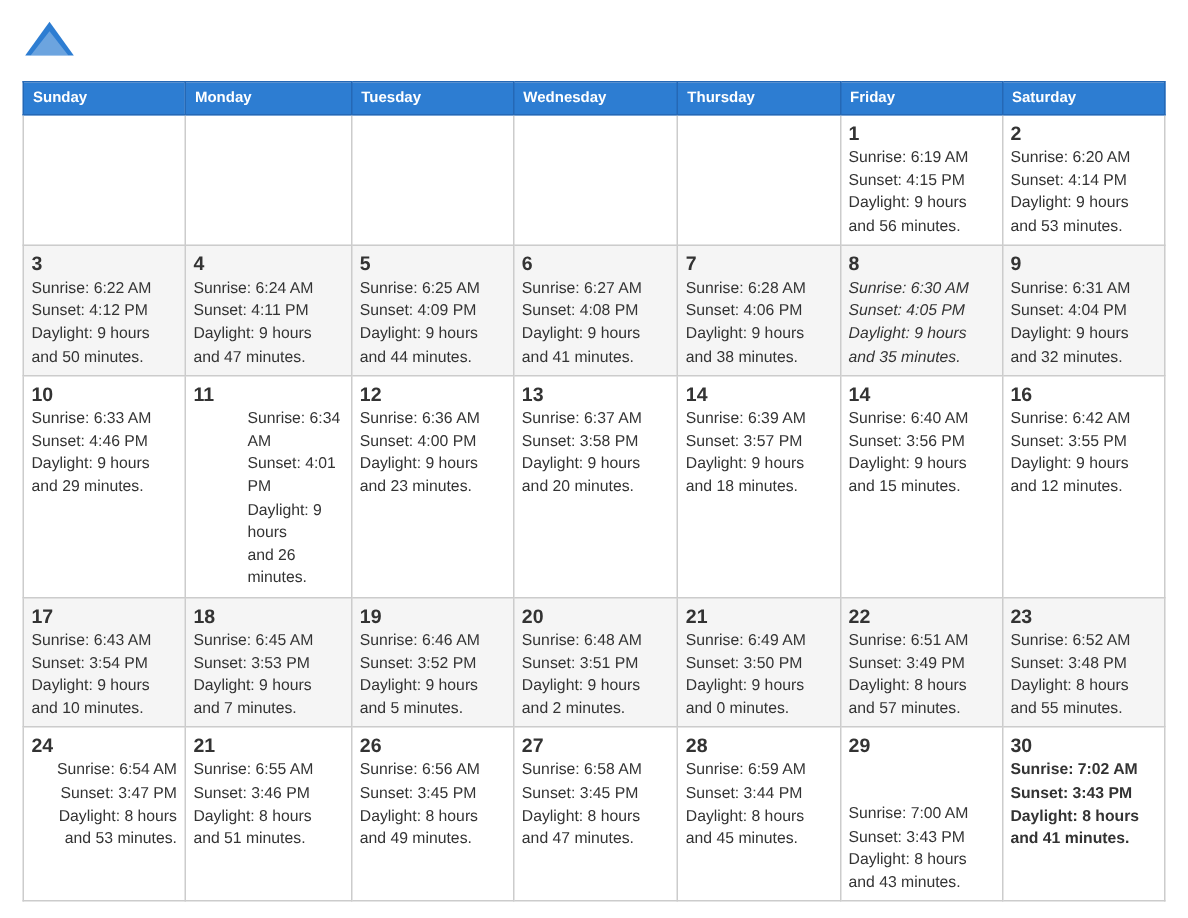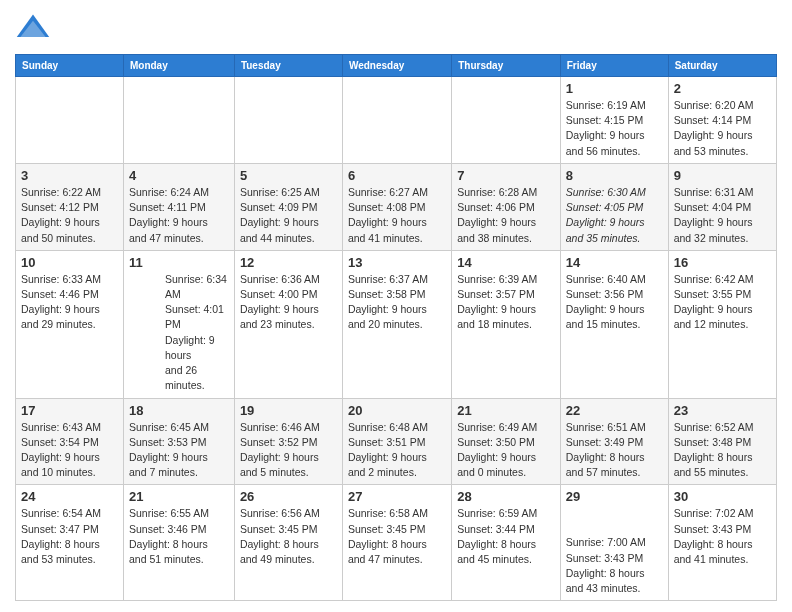--- a/index.html
+++ b/index.html
@@ -288,21 +288,21 @@
           <span class="day-num">23</span>
           <div class="day-info" style="white-space: pre-line;">Sunrise: 6:52 AM
 Sunset: 3:48 PM
 Daylight: 8 hours
 and 55 minutes.</div>
         </td>
       </tr>
       <tr>
         <td>
           <span class="day-num">24</span>
-          <div class="day-info" style="white-space: pre-line;">Sunrise: 6:54 AM
+          <div class="day-info" style="white-space: pre-line; text-align: right;">Sunrise: 6:54 AM
 Sunset: 3:47 PM
 Daylight: 8 hours
 and 53 minutes.</div>
         </td>
         <td>
           <span class="day-num">21</span>
           <div class="day-info" style="white-space: pre-line;">Sunrise: 6:55 AM
 Sunset: 3:46 PM
 Daylight: 8 hours
 and 51 minutes.</div>
@@ -330,20 +330,20 @@
         </td>
         <td>
           <span class="day-num">29</span>
           <div class="day-info" style="white-space: pre-line; margin-top: 31px;">Sunrise: 7:00 AM
 Sunset: 3:43 PM
 Daylight: 8 hours
 and 43 minutes.</div>
         </td>
         <td>
           <span class="day-num">30</span>
-          <div class="day-info" style="white-space: pre-line;">Sunrise: 7:02 AM
+          <div class="day-info" style="white-space: pre-line; font-weight: bold;">Sunrise: 7:02 AM
 Sunset: 3:43 PM
 Daylight: 8 hours
 and 41 minutes.</div>
         </td>
       </tr>
     </tbody>
 </table>
 
 </body></html>

